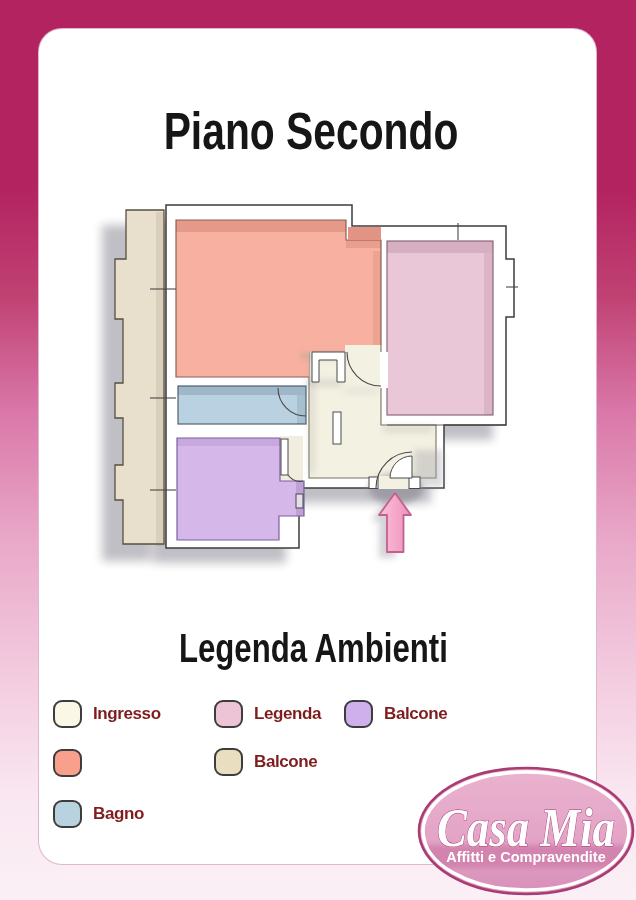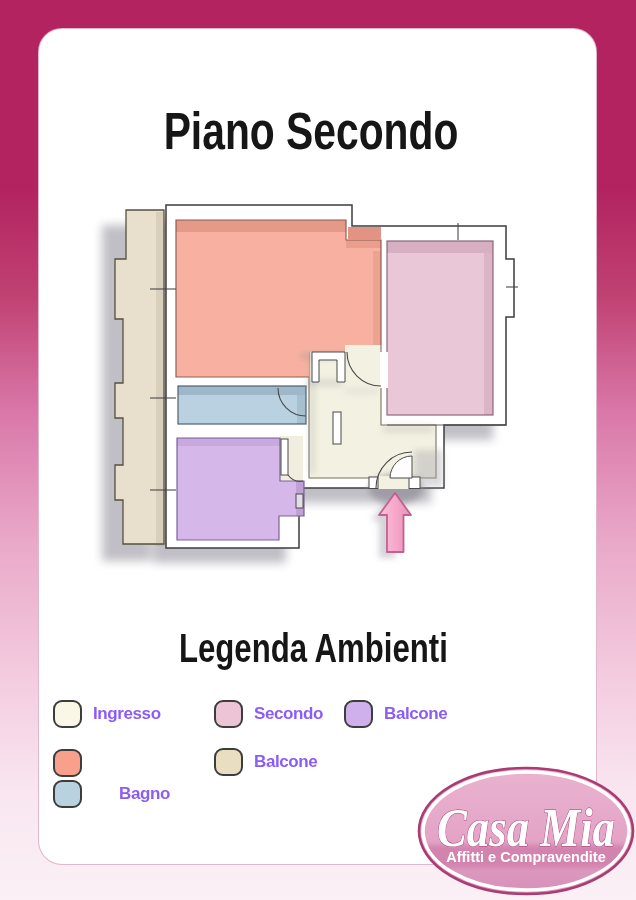--- a/index.html
+++ b/index.html
@@ -8,21 +8,21 @@
  background:linear-gradient(180deg,#b32360 0%,#b32360 21%,#c04273 33%,#d977a8 45.5%,#e9a8c8 60%,#f3cbdf 75%,#f9e6f0 88%,#fbf0f6 100%);}
 .card{position:absolute;left:38px;top:28px;width:559px;height:837px;background:#ffffff;
  border-radius:24px;border:1px solid rgba(201,136,173,0.6);box-sizing:border-box;}
 .title{position:absolute;left:0;top:102px;width:622px;text-align:center;
  font-weight:bold;color:#161616;font-size:51px;letter-spacing:0px;
  transform:scale(0.80,1);transform-origin:311px 0;}
 .legtitle{position:absolute;left:0;top:625px;width:627px;text-align:center;
  font-weight:bold;color:#161616;font-size:41px;transform:scale(0.76,1);transform-origin:313px 0;}
 .li{position:absolute;display:flex;align-items:center;}
 .chip{width:29px;height:28px;border:2px solid #3d3d3d;border-radius:9px;box-sizing:border-box;}
-.lab{margin-left:11px;font-weight:bold;font-size:17px;color:#8b5cf6;letter-spacing:-0.4px;}
+.lab{margin-left:11px;font-weight:bold;font-size:17px;color:#7f1d1d;letter-spacing:-0.4px;}
 </style>
 </head>
 <body>
 <div class="card"></div>
 <div class="title">Piano Secondo</div>
 <svg id="plan" width="636" height="900" viewBox="0 0 636 900" style="position:absolute;left:0;top:0">
 <defs>
 <filter id="b5" x="-30%" y="-30%" width="160%" height="160%">
         <feGaussianBlur stdDeviation="5"></feGaussianBlur>
       </filter>
@@ -108,30 +108,30 @@
 <path transform="translate(-8,6)" d="M395,493 L411,515 L403.5,515 L403.5,552 L387,552 L387,515 L379,515 Z" fill="#a09da8" opacity="0.45" filter="url(#b3)"></path>
 <path d="M395,493 L411,515 L403.5,515 L403.5,552 L387,552 L387,515 L379,515 Z" fill="url(#agrad)" stroke="#c2618f" stroke-width="1.8" stroke-linejoin="round"></path>
 </svg>
 <div class="legtitle">Legenda Ambienti</div>
 <div class="li" style="left:53px;top:700px;">
     <div class="chip" style="background:#faf7e6"></div>
     <div class="lab">Ingresso</div>
   </div>
 <div class="li" style="left:214px;top:700px;">
     <div class="chip" style="background:#ecc4d6"></div>
-    <div class="lab">Secondo</div>
+    <div class="lab">Legenda</div>
   </div>
 <div class="li" style="left:344px;top:700px;">
     <div class="chip" style="background:#cfb0ec"></div>
     <div class="lab">Balcone</div>
   </div>
 <div class="li" style="left:53px;top:749px;">
     <div class="chip" style="background:#f8a08c"></div>
   </div>
-<div class="li" style="left:53px;top:780px;gap:26px;">
+<div class="li" style="left:53px;top:800px;">
     <div class="chip" style="background:#b9d2e0"></div>
     <div class="lab">Bagno</div>
   </div>
 <div class="li" style="left:214px;top:748px;">
     <div class="chip" style="background:#e9dfc0"></div>
     <div class="lab">Balcone</div>
   </div>
 <svg id="logo" width="636" height="900" viewBox="0 0 636 900" style="position:absolute;left:0;top:0">
 <defs>
 <linearGradient id="lg" x1="0" y1="0" x2="0" y2="1">

